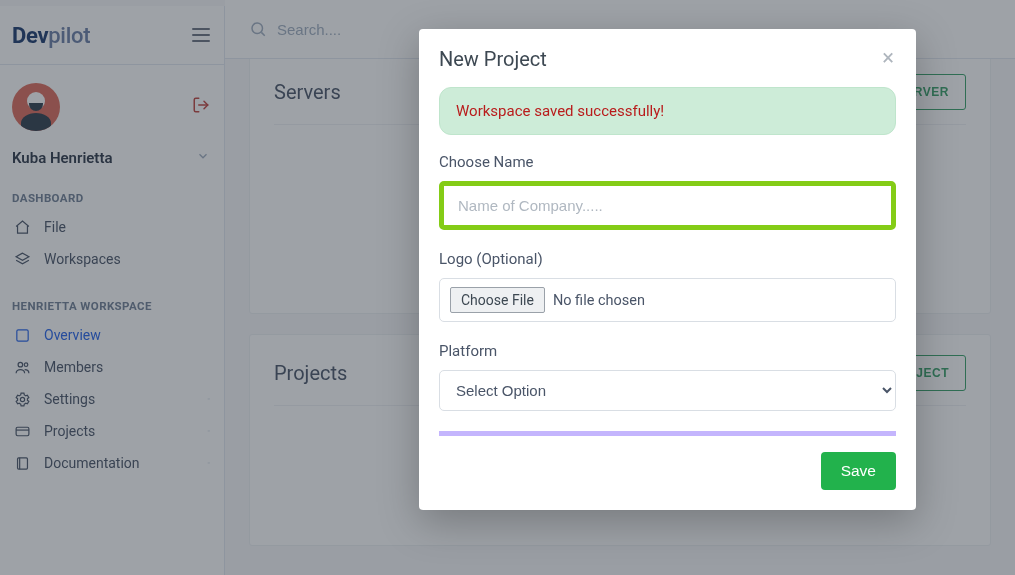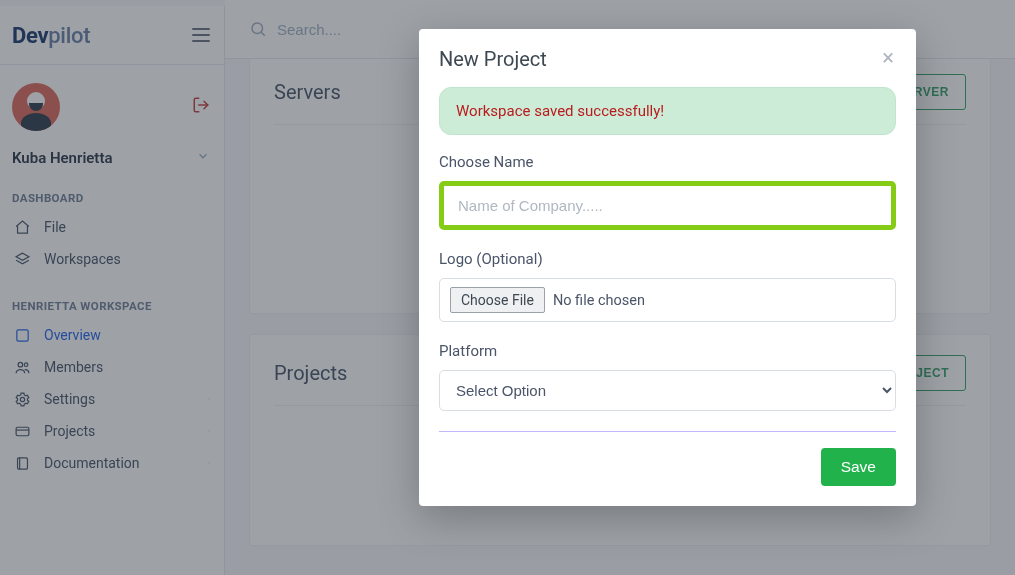--- a/index.html
+++ b/index.html
@@ -223,21 +223,21 @@
     width: 100%;
     border: 1px solid #d9dee4;
     border-radius: 5px;
     padding: 10px 12px;
     font-size: 15px;
     color:#4a5568;
     background:#fff;
     margin-bottom: 20px;
   }
   .modal-foot {
-    border-top: 1px solid #c4b5fd;
+    border-top: 5px solid #c4b5fd;
     margin: 0 20px;
     padding: 16px 0 20px 0;
     display:flex; justify-content: flex-end;
   }
   .save-btn {
     background: #22b24c;
     color:#fff;
     border:none;
     border-radius: 4px;
     font-size: 15.5px;

